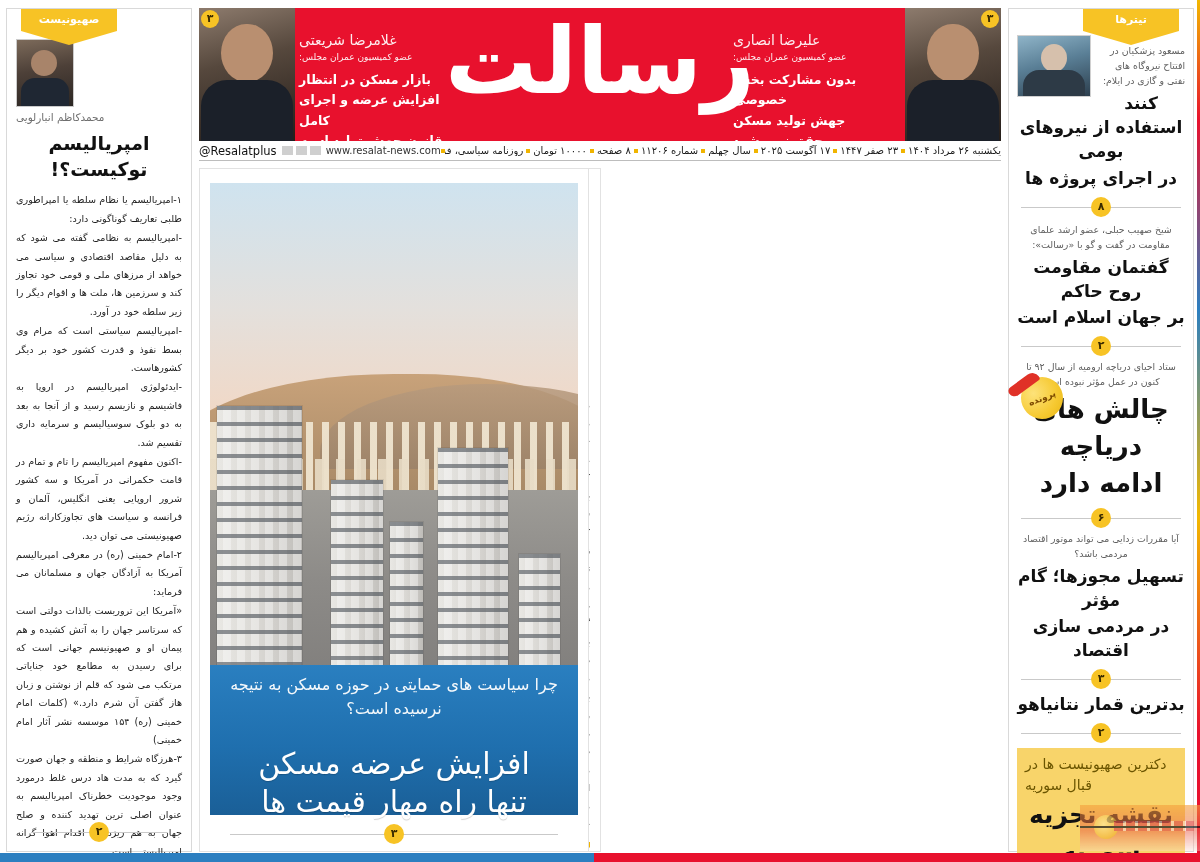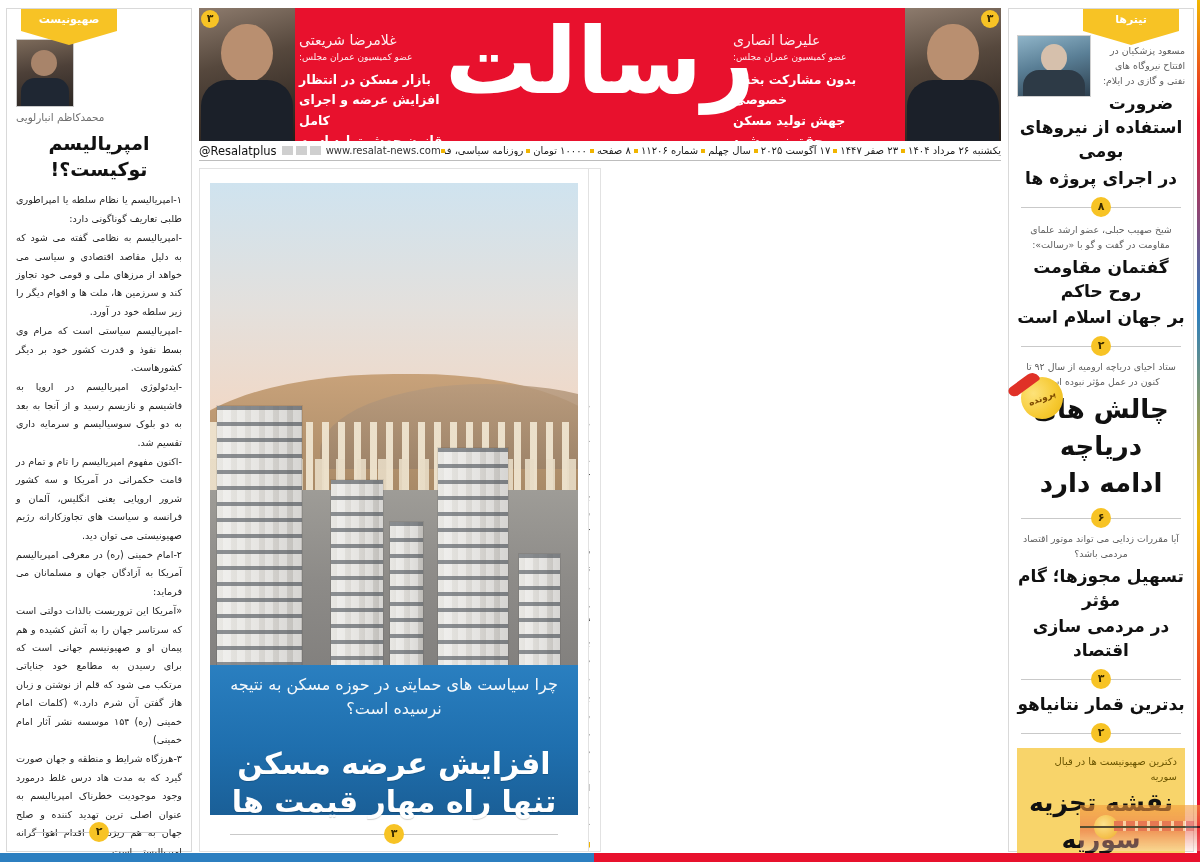--- a/index.html
+++ b/index.html
@@ -321,21 +321,21 @@
     text-align: center;
   }
   #feature-caption .kicker {
     font-size: 16px;
     opacity: .95;
     margin-bottom: 24px;
     line-height: 1.5;
   }
   #feature-caption .headline {
     font-size: 30px;
-    font-weight: bold;
+    font-weight: normal;
     line-height: 1.28;
     letter-spacing: -0.5px;
     text-shadow: 0 1px 1px rgba(0,0,0,.18);
   }
   #feature .rule-pagenum {
     position: absolute;
     left: 30px; right: 30px; bottom: 6px;
     margin: 0;
   }
 
@@ -475,23 +475,23 @@
     border-radius: 6px 10px 3px 8px;
     transform: rotate(-14deg);
   }
 
   .feature-box {
     background: #f8d46a;
     padding: 6px 8px 8px 8px;
     margin-top: 4px;
   }
   .feature-box .fb-kicker {
-    font-size: 10px;
+    font-size: 14px;
     color: #6b5500;
-    text-align: right;
+    text-align: left;
     line-height: 1.5;
     margin-bottom: 3px;
   }
   .feature-box .fb-title {
     font-size: 25px;
     font-weight: bold;
     color: #111;
     text-align: center;
     line-height: 1.24;
     margin-bottom: 6px;
@@ -695,21 +695,21 @@
       <div class="badge">۳</div>
     </div>
   </div>
 
   <div class="col-panel" id="right-col">
     <div class="tab-flag" style="right:14px;">تیترها</div>
     <div id="right-inner">
         <div class="hl-item clearfix" style="position: relative;">
           <div class="hl-photo"></div>
           <div class="hl-kicker" style="text-align: right; padding-top: 8px;">مسعود پزشکیان در افتتاح نیروگاه های نفتی و گازی در ایلام:</div>
-          <div class="hl-title">ضرورت استفاده از نیروهای بومی</div>
+          <div class="hl-title">کنند استفاده از نیروهای بومی</div>
           <div class="hl-title">در اجرای پروژه ها</div>
           <div class="rule-pagenum">
             <div class="line"></div>
             <div class="badge">۸</div>
           </div>
         </div>
         <div class="hl-item clearfix" style="position: relative;">
           <div class="hl-kicker">شیخ صهیب حبلی، عضو ارشد علمای مقاومت در گفت و گو با «رسالت»:</div>
           <div class="hl-title">گفتمان مقاومت روح حاکم</div>
           <div class="hl-title">بر جهان اسلام است</div>

